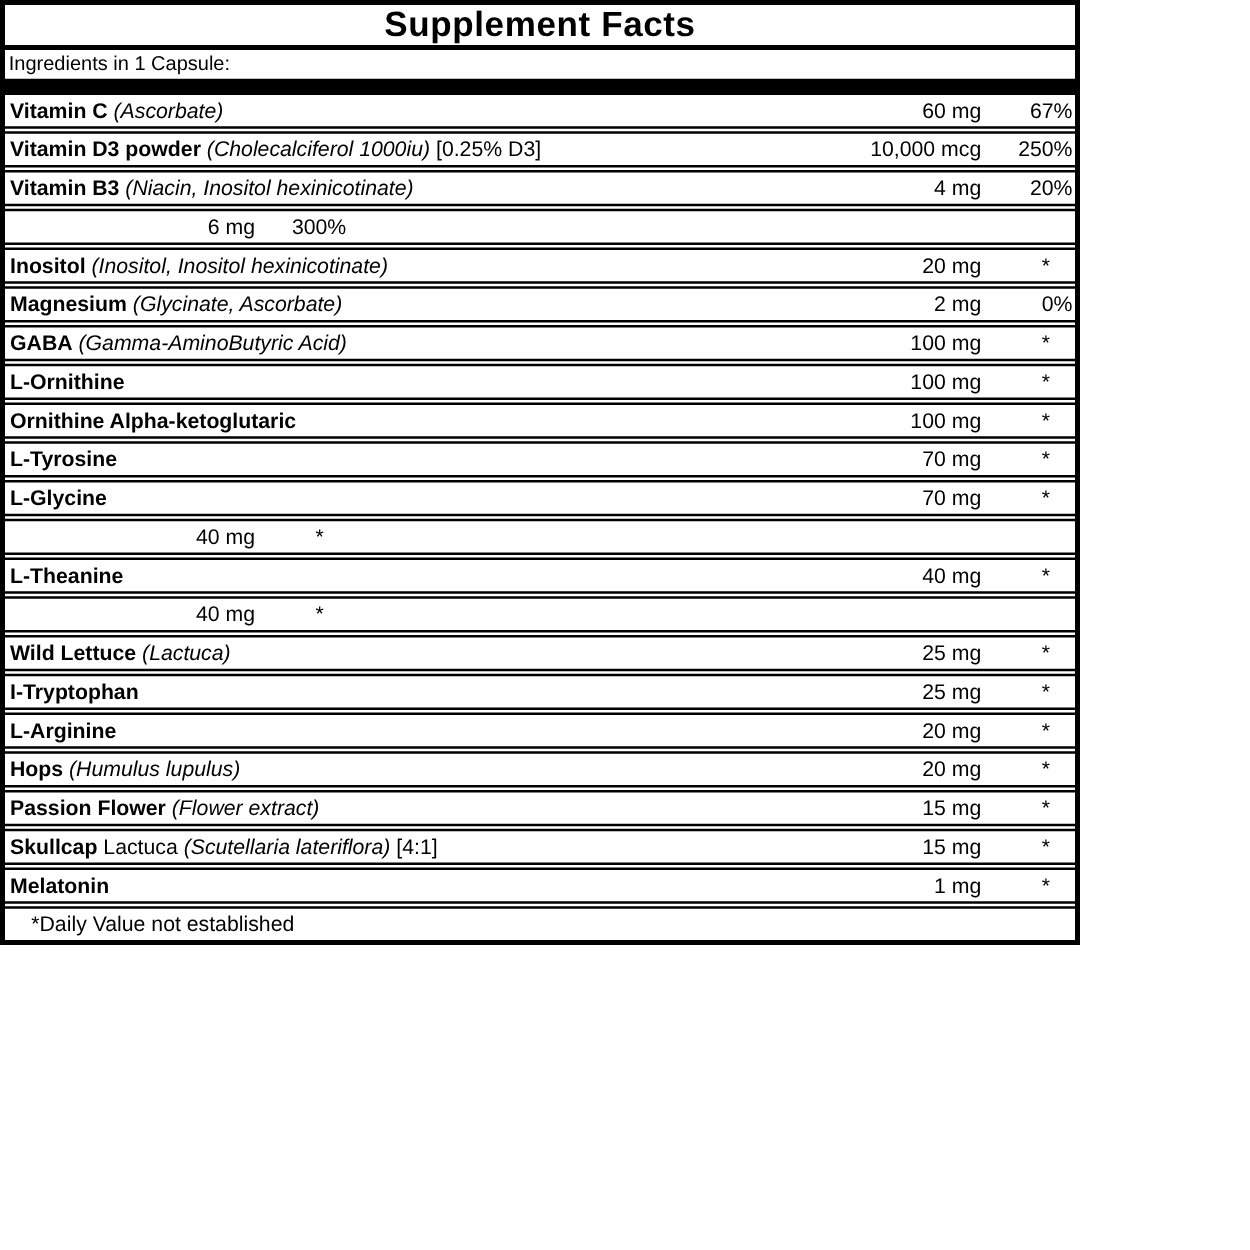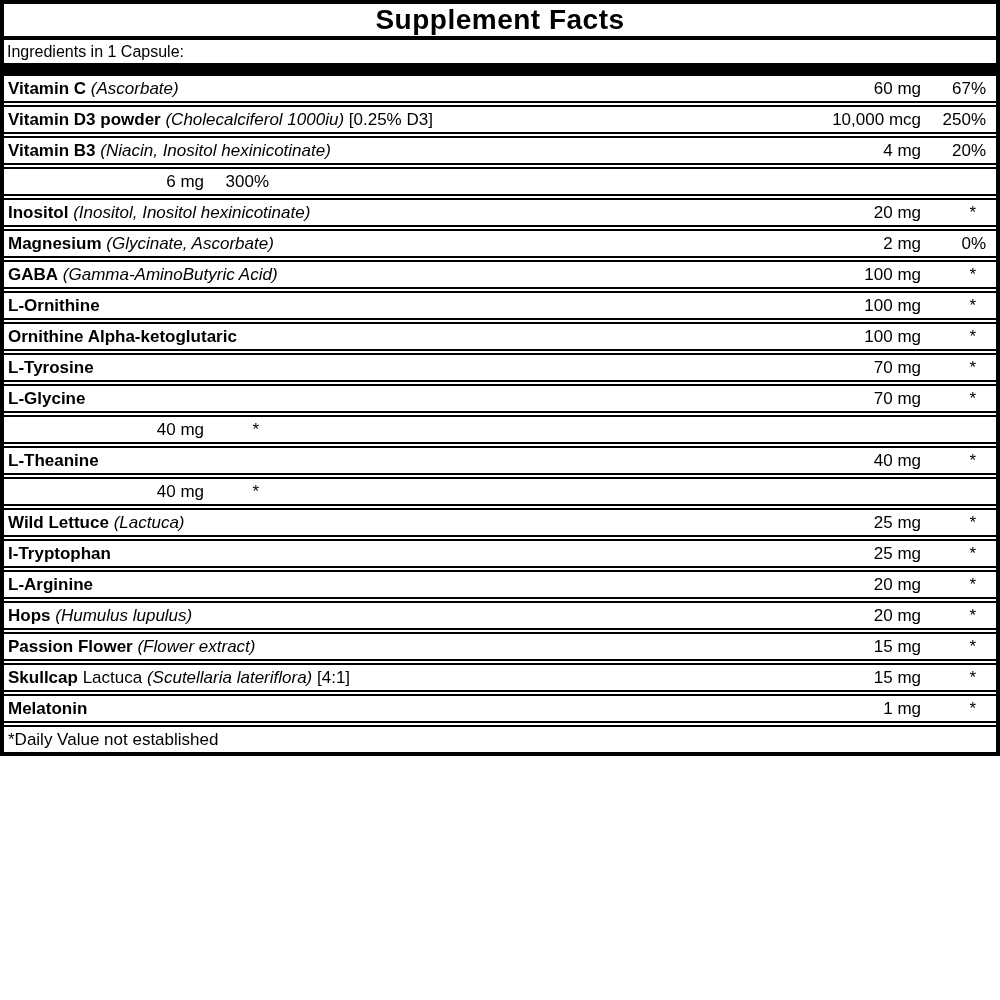--- a/index.html
+++ b/index.html
@@ -7,21 +7,21 @@
     padding: 0;
     background: #ffffff;
     width: 1000px;
     height: 1000px;
     font-family: "Liberation Sans", sans-serif;
     color: #000000;
     overflow: hidden;
   }
   .label {
     box-sizing: border-box;
-    width: 1000px;
+    width: 864px;
     border: 4px solid #000;
     border-bottom-width: 4px;
     background: #fff;
   }
   .title {
     text-align: center;
     font-weight: bold;
     font-size: 28px;
     line-height: 32px;
     border-bottom: 4px solid #000;
@@ -59,25 +59,25 @@
   }
   .b  { font-weight: bold; }
   .it { font-style: italic; }
   .amount {
     flex: 0 0 200px;
     text-align: right;
   }
   .dv {
     flex: 0 0 75px;
     text-align: right;
-    padding-right: 10px;
+    padding-right: 2px;
     box-sizing: border-box;
   }
   .dv.ast { padding-right: 20px; }
-  .footnote-text { padding-left: 4px; }
+  .footnote-text { padding-left: 21px; }
 </style>
 </head>
 <body>
 
 <div class="label">
   <div class="title">Supplement Facts</div>
   <div class="serving">Ingredients in 1 Capsule:</div>
   <div class="bar"></div>
   <div class="rows">
       <div class="row">

